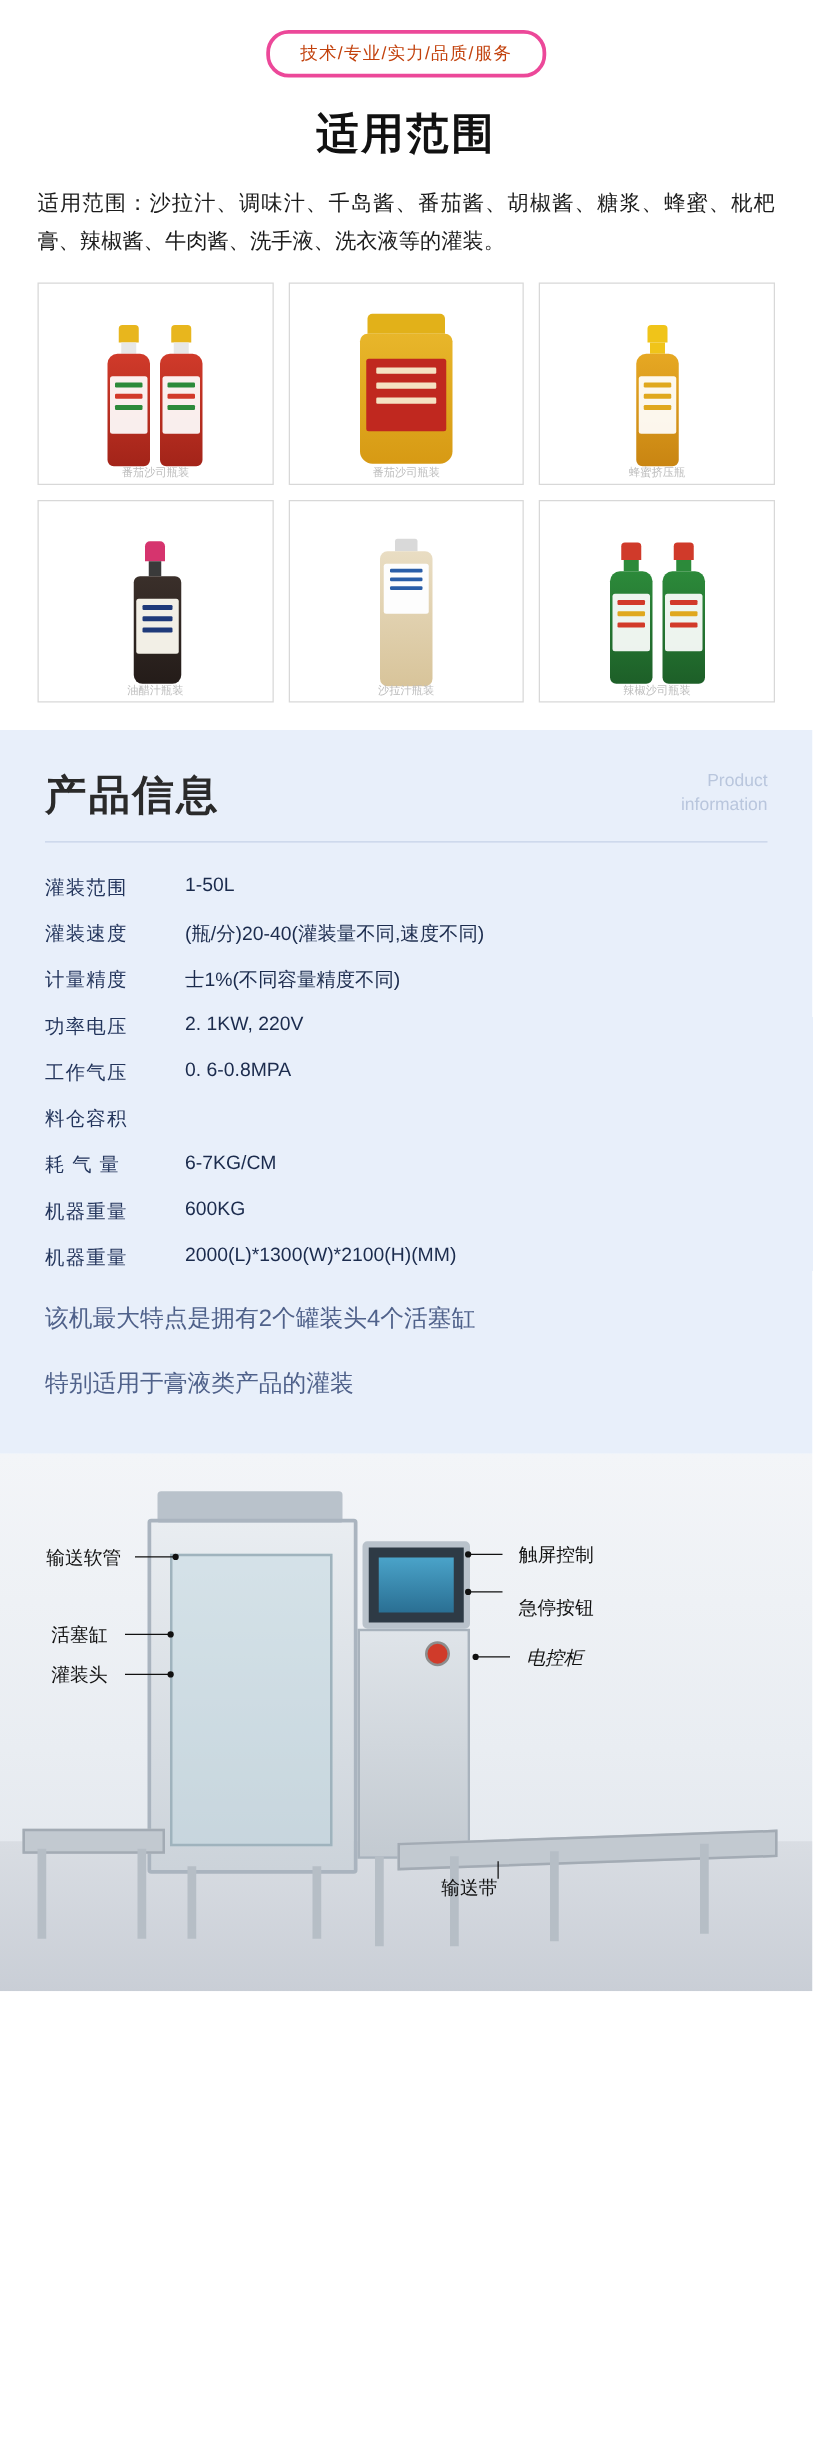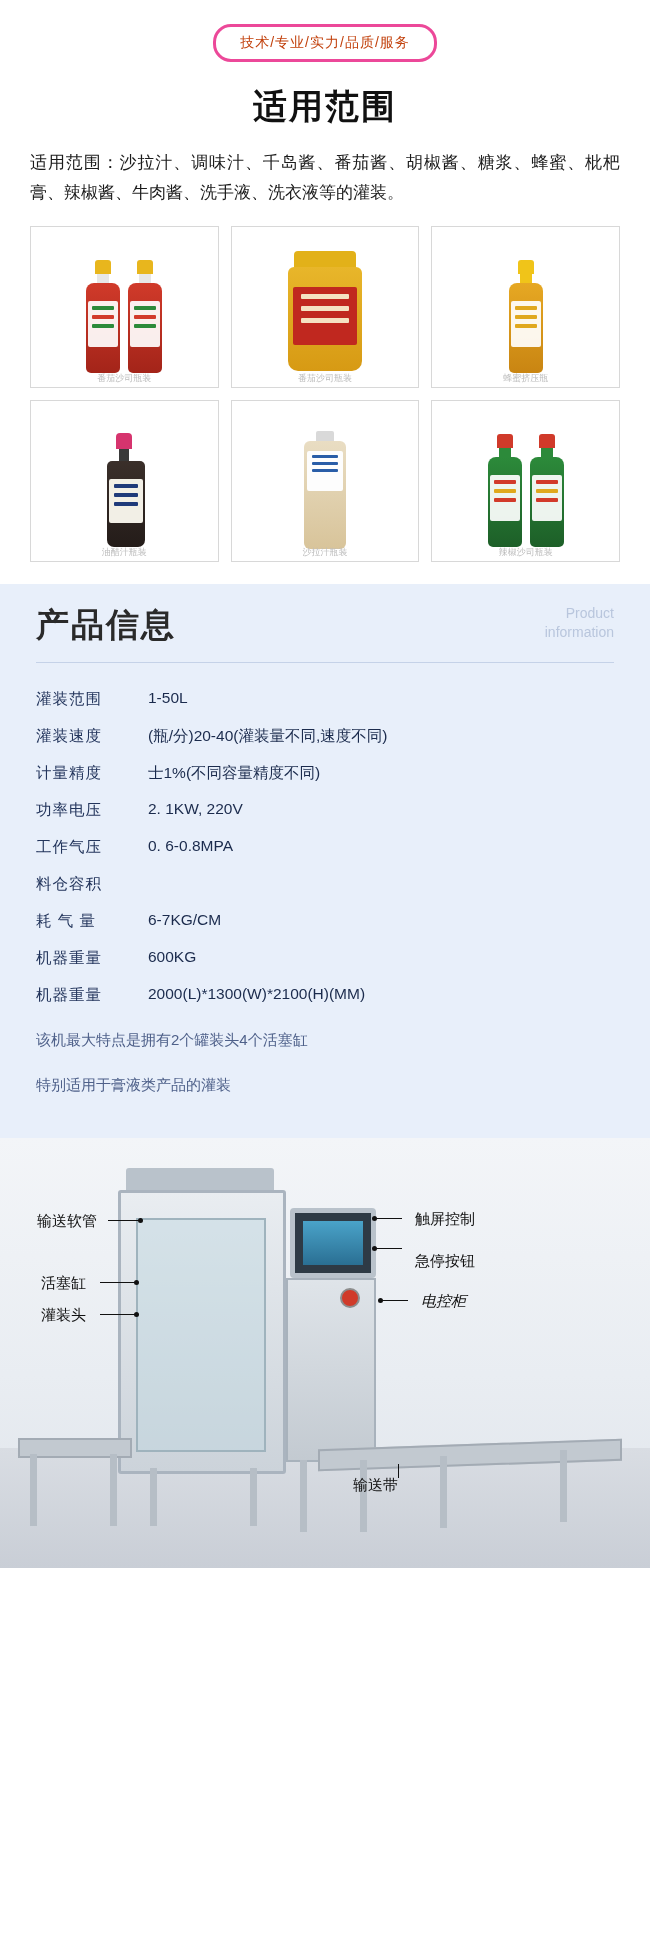--- a/index.html
+++ b/index.html
@@ -169,21 +169,21 @@
     background: linear-gradient(180deg,#3a2f2a,#241c19);
     border-radius: 5px 5px 7px 7px;
     position: relative;
   }
   .dark .dlab { position:absolute; left:2px; right:2px; top:18px; height:44px; background:#f2efe6; border-radius:2px;}
   .dark .dlab .ln { height:4px; margin:5px 5px; background:#1f3a7a; border-radius:1px;}
 
   
   .info-section {
     background: #e8effa;
-    padding: 19px 0 34px 0;
+    padding: 30px 0 34px 0;
   }
   .info-head {
     display: flex;
     align-items: flex-end;
     justify-content: space-between;
     margin: 0 36px 0 36px;
   }
   .info-title {
     font-size: 33px;
     font-weight: bold;
@@ -216,21 +216,21 @@
     width: 112px;
     flex: none;
     letter-spacing: 1px;
   }
   .spec-value {
     flex: 1;
     color: #1b2b4d;
   }
   .note {
     margin: 8px 36px 0 36px;
-    font-size: 15px;
+    font-size: 19px;
     color: #4f6persistent;
     color: #4f618a;
     padding: 9px 0;
   }
 
   
   .machine-section {
     position: relative;
     background: linear-gradient(180deg,#f3f5f8 0%, #e9edf2 55%, #dfe4ea 100%);
     height: 430px;

